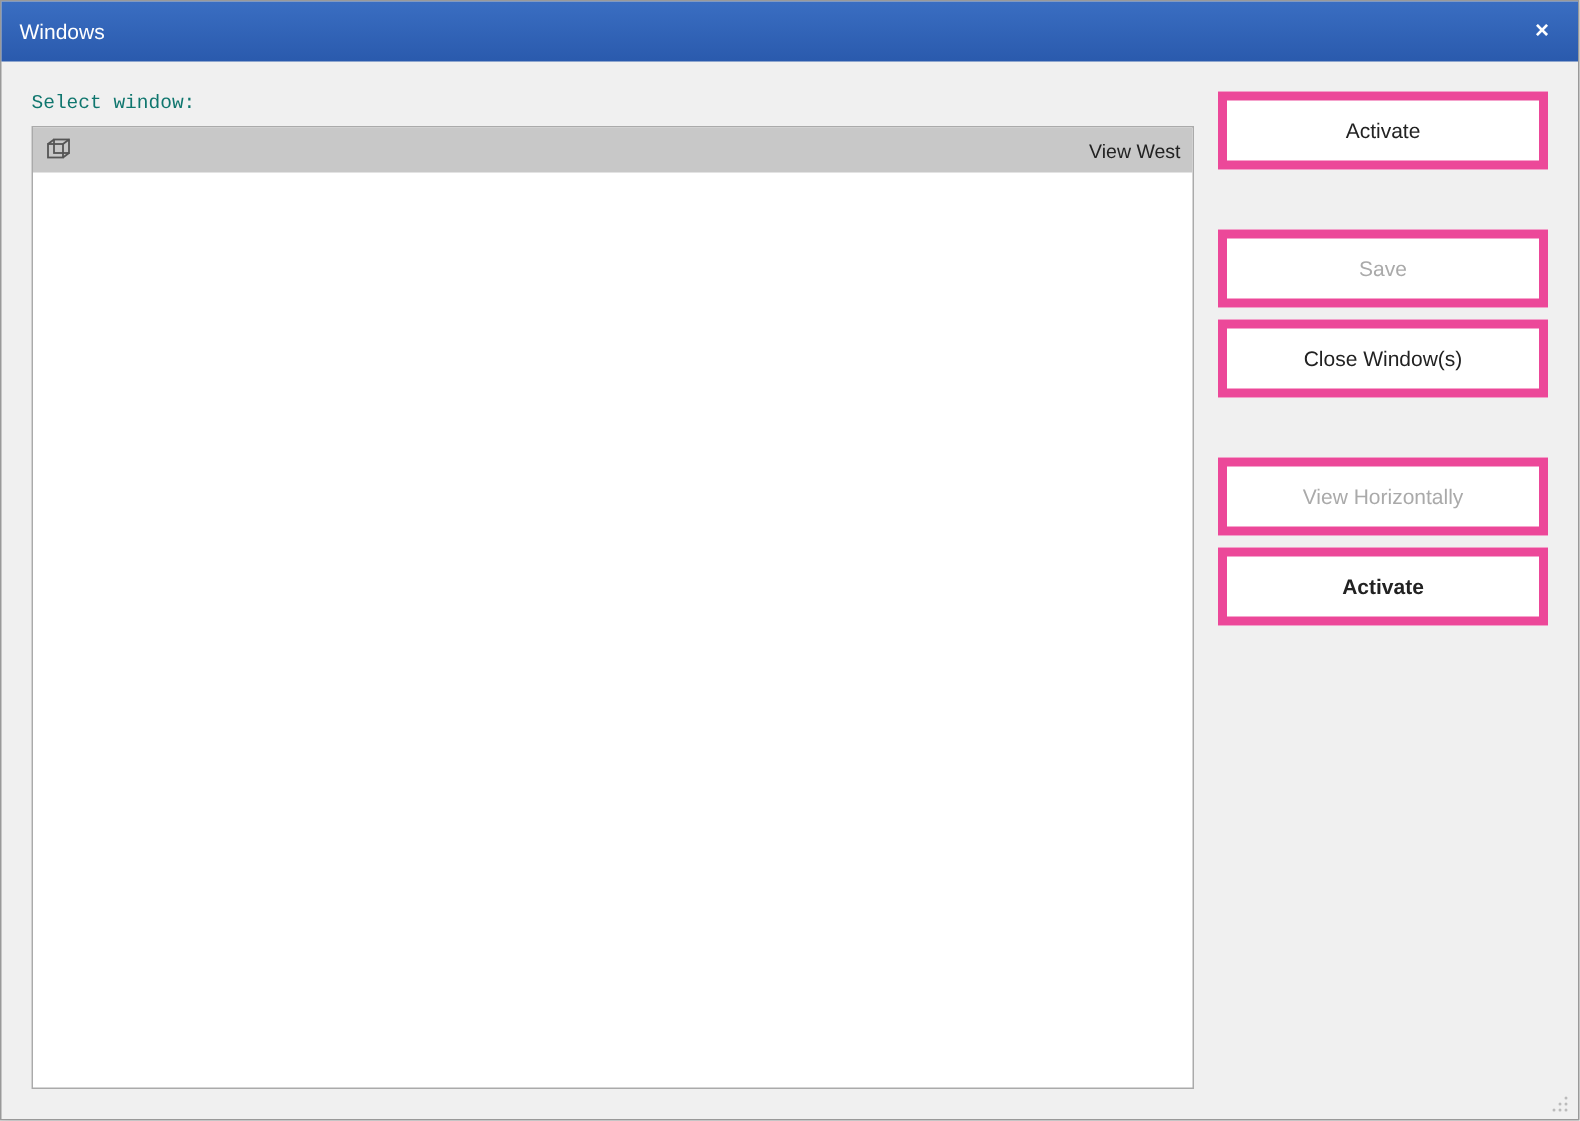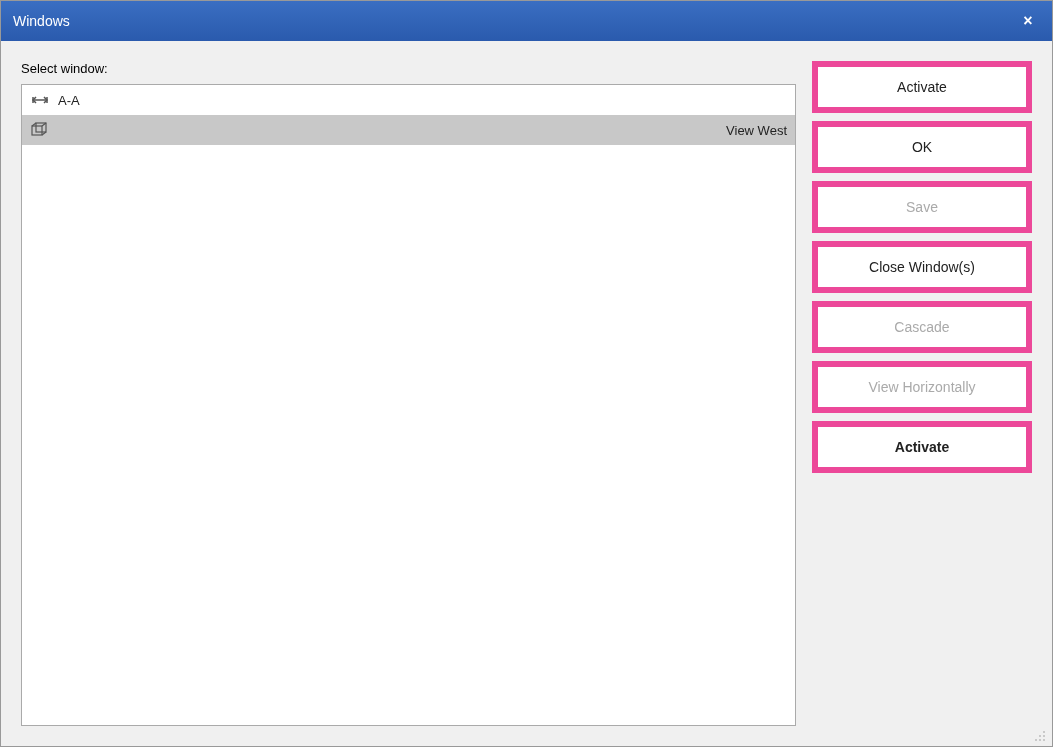--- a/index.html
+++ b/index.html
@@ -69,22 +69,23 @@
     }
 
     .left-panel {
       flex: 1;
       display: flex;
       flex-direction: column;
     }
 
     .select-label {
       font-size: 13px;
-      color: #000000;
+      color: #0f766e;
       margin-bottom: 8px;
+      font-family: Liberation Mono, monospace;
     }
 
     .window-list {
       flex: 1;
       background: white;
       border: 1px solid #aaa;
       overflow-y: auto;
     }
 
     .list-item {
@@ -136,20 +137,21 @@
       cursor: pointer;
       display: flex;
       align-items: center;
       justify-content: center;
       font-family: 'Segoe UI', Arial, sans-serif;
     }
 
     .dialog-btn:disabled {
       color: #aaa;
       cursor: default;
+      margin-top: 32px;
     }
 
     .dialog-btn.bold-text {
       font-weight: 600;
     }
 
     .resize-handle {
       position: absolute;
       bottom: 4px;
       right: 4px;
@@ -167,57 +169,42 @@
     <span class="title-bar-title">Windows</span>
     <button class="title-bar-close">×</button>
   </div>
 
   <div class="dialog-body">
 
     <div class="left-panel">
       <div class="select-label">Select window:</div>
       <div class="window-list">
 
-        <div class="list-item">
-          <span class="icon-section">
-            <svg viewBox="0 0 18 18" fill="none" xmlns="http://www.w3.org/2000/svg">
-
-              <line x1="2" y1="9" x2="16" y2="9" stroke="#555" stroke-width="1.5"></line>
-              <polyline points="2,6 2,12" stroke="#555" stroke-width="1.5"></polyline>
-              <polyline points="16,6 16,12" stroke="#555" stroke-width="1.5"></polyline>
-              <polyline points="5,6 2,9 5,12" stroke="#555" stroke-width="1.5" fill="none"></polyline>
-              <polyline points="13,6 16,9 13,12" stroke="#555" stroke-width="1.5" fill="none"></polyline>
-            </svg>
-          </span>
-          <span>A-A</span>
-        </div>
 
 
 
         <div class="list-item selected">
           <span class="icon-section">
             <svg viewBox="0 0 18 18" fill="none" xmlns="http://www.w3.org/2000/svg">
               <rect x="1" y="5" width="10" height="9" stroke="#555" stroke-width="1.2" fill="none"></rect>
               <rect x="5" y="2" width="10" height="9" stroke="#555" stroke-width="1.2" fill="none"></rect>
               <line x1="1" y1="5" x2="5" y2="2" stroke="#555" stroke-width="1.2"></line>
               <line x1="11" y1="5" x2="15" y2="2" stroke="#555" stroke-width="1.2"></line>
               <line x1="11" y1="14" x2="15" y2="11" stroke="#555" stroke-width="1.2"></line>
             </svg>
           </span>
           <span>View West</span>
         </div>
       </div>
     </div>
 
     <div class="right-panel">
       <button class="dialog-btn">Activate</button>
-      <button class="dialog-btn">OK</button>
       <button class="dialog-btn" disabled="">Save</button>
       <button class="dialog-btn">Close Window(s)</button>
-      <button class="dialog-btn" disabled="">Cascade</button>
       <button class="dialog-btn" disabled="">View Horizontally</button>
       <button class="dialog-btn bold-text">Activate</button>
     </div>
   </div>
 
   <div class="resize-handle">
     <svg width="14" height="14" viewBox="0 0 14 14" fill="none">
       <circle cx="2" cy="12" r="1" fill="#888"></circle>
       <circle cx="6" cy="12" r="1" fill="#888"></circle>
       <circle cx="10" cy="12" r="1" fill="#888"></circle>

